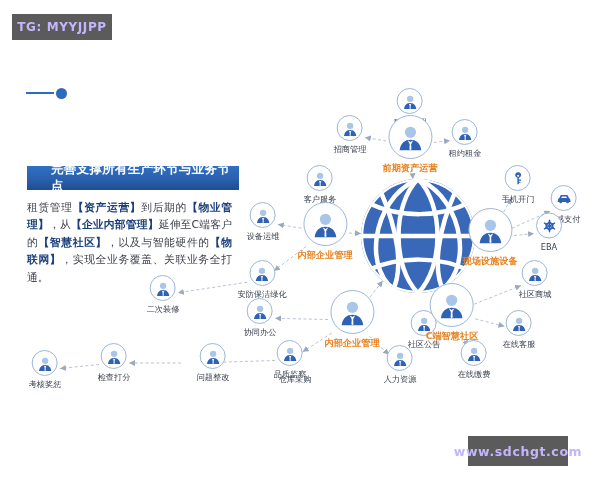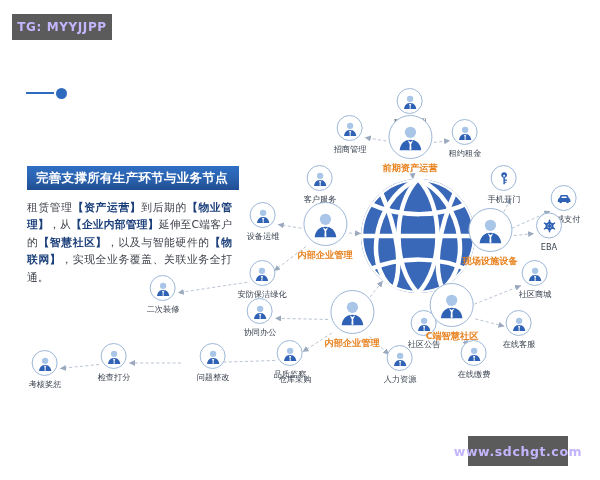--- a/index.html
+++ b/index.html
@@ -49,21 +49,21 @@
   .h-red  { color: #e02118; }
 
   
   #info-card {
     position: absolute; left: 27px; top: 166px; width: 212px;
   }
   #info-banner {
     height: 24px; width: 212px;
     background: linear-gradient(180deg,#2f6fc4 0%, #2a61ad 55%, #1f4d92 100%);
     color: #fff; font-size: 12.5px; font-weight: bold;
-    display: flex; align-items: center; padding-left: 9px;
+    display: flex; align-items: center; padding-left: 24px;
     letter-spacing: 0.3px;
     border-left: 3px solid #1b4醒;
   }
   #info-body {
     margin-top: 9px;
     font-size: 10.8px;
     line-height: 1.62;
     color: #3b3f48;
     width: 205px;
     text-align: justify;
@@ -359,21 +359,21 @@
         <div class="bubble">
           <svg width="17" height="17" viewBox="0 0 32 32">
             <circle cx="16" cy="11" r="6" fill="#a9c6e8"></circle>
             <path d="M4.5 30 C5.5 22.5 10 19 16 19 C22 19 26.5 22.5 27.5 30 Z" fill="#2f62b5"></path>
             <path d="M13 19.4 L16 25 L19 19.4 L16 21.2 Z" fill="#ffffff"></path>
             <path d="M15.3 22.6 L16.7 22.6 L17.1 29 L16 30 L14.9 29 Z" fill="#ffffff"></path>
           </svg>
         </div>
         <div class="lbl">社区商城</div>
       </div>
-      <div class="node n-sm" style="left: 504px; top: 185px;">
+      <div class="node n-sm" style="left: 518px; top: 185px;">
         <div class="bubble">
           <svg width="17" height="17" viewBox="0 0 32 32">
             <path d="M16 4 a5.5 5.5 0 1 0 0.01 0 Z M16 9 a1.9 1.9 0 1 1 -0.01 0 Z" fill="#2f62b5"></path>
             <path d="M14.6 14 h2.8 v13 h-2.8 Z M17.4 18 h4 v2.2 h-4 Z M17.4 22 h3 v2.2 h-3 Z" fill="#2f62b5"></path>
           </svg>
         </div>
         <div class="lbl">手机开门</div>
       </div>
       <div class="node n-sm" style="left: 564px; top: 205px;">
         <div class="bubble">

